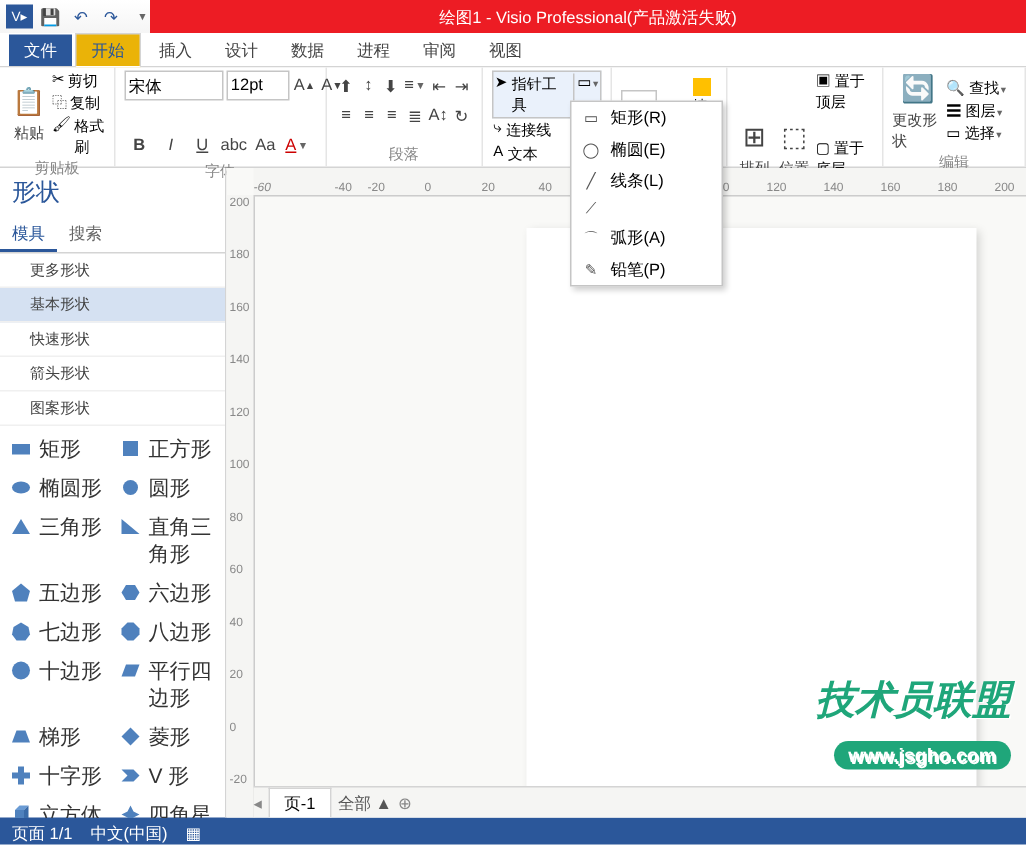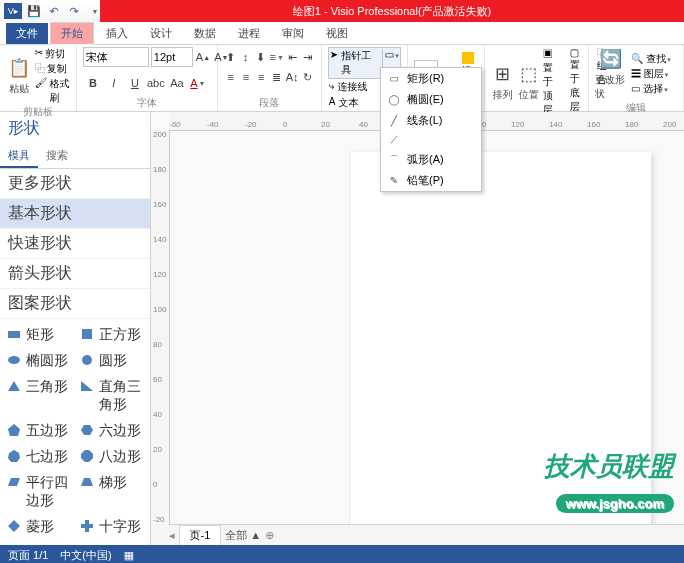--- a/index.html
+++ b/index.html
@@ -3,43 +3,43 @@
 <meta charset="utf-8">
 <style>
 html,body{margin:0;padding:0;font-family:"Microsoft YaHei","Segoe UI",sans-serif;font-size:11px;background:#fff;overflow:hidden;width:684px;height:563px}
 .titlebar{height:22px;background:linear-gradient(#fff,#f5f5f5);display:flex;align-items:center;position:relative}
 .titlebar-red{height:22px;background:#ed1c24;color:#fff;flex:1;display:flex;align-items:center;justify-content:center;font-size:11px;margin-left:100px}
 .qat{display:flex;align-items:center;gap:4px;padding-left:4px;position:absolute;left:0;top:0;height:22px}
 .qat-ico{width:16px;height:16px;display:flex;align-items:center;justify-content:center;font-size:11px;color:#2b579a}
 .ribbon-tabs{height:22px;display:flex;align-items:flex-end;border-bottom:1px solid #d4d4d4;padding-left:6px;gap:2px;font-size:11px}
 .tab{padding:3px 10px;color:#444;cursor:pointer}
 .tab.file{background:#2b579a;color:#fff}
-.tab.active{color:#2b579a;border:1px solid #d4d4d4;border-bottom:1px solid #fff;background:#fca5a5;margin-bottom:-1px}
+.tab.active{color:#2b579a;border:1px solid #d4d4d4;border-bottom:1px solid #fff;background:#eab308;margin-bottom:-1px}
 .ribbon{height:66px;background:#fff;border-bottom:1px solid #d4d4d4;display:flex;position:relative}
 .grp{border-right:1px solid #e5e5e5;padding:2px 6px 0;display:flex;flex-direction:column;justify-content:space-between;min-width:0}
 .grp-label{font-size:10px;color:#888;text-align:center;padding-bottom:1px}
 .grp-body{flex:1;display:flex;align-items:center;gap:2px}
 .bigbtn{display:flex;flex-direction:column;align-items:center;justify-content:center;width:34px;font-size:10px;color:#444;gap:2px}
 .ico{width:16px;height:16px;display:flex;align-items:center;justify-content:center;font-size:12px}
 .ico-lg{width:24px;height:24px;font-size:18px}
-.font-row{display:flex;gap:2px;align-items:flex-end;margin-bottom:6px}
+.font-row{display:flex;gap:2px;align-items:flex-end;margin-bottom:20px}
 .combo{border:1px solid #c5c5c5;height:18px;font-size:11px;padding:0 2px;background:#fff}
 .btns-row{display:flex;gap:1px}
 .rbtn{width:18px;height:18px;display:flex;align-items:center;justify-content:center;font-size:11px;color:#444;border:1px solid transparent}
 .rbtn b{font-weight:bold}
 .dd{position:absolute;top:22px;left:380px;background:#fff;border:1px solid #c5c5c5;box-shadow:2px 2px 4px rgba(0,0,0,.2);width:100px;z-index:100;font-size:11px}
 .dd-item{padding:3px 6px;display:flex;align-items:center;gap:6px;cursor:pointer}
 .dd-ico{width:14px;text-align:center;color:#555;font-size:10px}
 .workspace{display:flex;height:calc(563px - 22px - 22px - 66px - 20px);position:relative}
 .shapes-pane{width:150px;border-right:1px solid #d4d4d4;display:flex;flex-direction:column;overflow:hidden}
 .shapes-hdr{padding:6px 8px;font-size:16px;color:#2b579a}
 .shapes-tabs{display:flex;border-bottom:1px solid #d4d4d4;font-size:11px}
 .shapes-tab{padding:3px 8px;color:#666}
 .shapes-tab.active{color:#2b579a;border-bottom:2px solid #2b579a}
-.sect{padding:4px 8px;font-size:16px;color:#444;cursor:pointer;border-bottom:1px solid #f0f0f0}
+.sect{padding:4px 20px;font-size:10px;color:#444;cursor:pointer;border-bottom:1px solid #f0f0f0}
 .sect.sel{background:#d5e1f2}
 .shape-grid{flex:1;overflow-y:auto;display:grid;grid-template-columns:1fr 1fr;gap:2px 0;padding:4px 2px}
 .shape-item{display:flex;gap:4px;padding:3px 4px;font-size:14px;color:#333;cursor:pointer}
 .shape-ico{width:16px;height:16px;flex-shrink:0;display:flex;align-items:center;justify-content:center}
 .shape-ico svg{width:14px;height:14px}
 .canvas-area{flex:1;background:#f9f9f7;position:relative;overflow:hidden}
 .ruler-h{position:absolute;top:0;left:18px;right:0;height:18px;background:#f5f5f3;border-bottom:1px solid #ccc;font-size:8px;color:#888;display:flex;align-items:flex-end;overflow:hidden}
 .ruler-h span{position:absolute;bottom:1px}
 .ruler-v{position:absolute;top:18px;left:0;width:18px;bottom:0;background:#f5f5f3;border-right:1px solid #ccc;font-size:8px;color:#888}
 .ruler-v span{position:absolute;left:2px;white-space:nowrap}
@@ -192,21 +192,21 @@
   <div class="grp" style="width:100px">
     <div class="grp-body mini">
       <div class="bigbtn">
           <span class="ico ico-lg">⊞</span>
           <span>排列</span>
         </div>
       <div class="bigbtn">
           <span class="ico ico-lg">⬚</span>
           <span>位置</span>
         </div>
-      <div style="display:flex;flex-direction:row;gap:17px">
+      <div style="display:flex;flex-direction:column;gap:17px">
         <div>▣ <span>置于顶层</span></div>
         <div>▢ <span>置于底层</span></div>
         <div>⿻ <span>组合</span></div>
       </div>
     </div>
     <div class="grp-label">排列</div>
   </div>
 
   <div class="grp" style="width:90px">
     <div class="grp-body mini">
@@ -341,20 +341,28 @@
           <span class="shape-ico">
             <svg viewBox="0 0 14 14">
               <polygon points="5,1 9,1 13,5 13,9 9,13 5,13 1,9 1,5" fill="#4f81bd"></polygon>
             </svg>
           </span>
           <span>八边形</span>
         </div>
         <div class="shape-item">
           <span class="shape-ico">
             <svg viewBox="0 0 14 14">
+              <circle cx="7" cy="7" r="6" fill="#4f81bd"></circle>
+            </svg>
+          </span>
+          <span>十边形</span>
+        </div>
+        <div class="shape-item">
+          <span class="shape-ico">
+            <svg viewBox="0 0 14 14">
               <polygon points="4,3 13,3 10,11 1,11" fill="#4f81bd"></polygon>
             </svg>
           </span>
           <span>平行四边形</span>
         </div>
         <div class="shape-item">
           <span class="shape-ico">
             <svg viewBox="0 0 14 14">
               <polygon points="4,3 10,3 13,11 1,11" fill="#4f81bd"></polygon>
             </svg>
@@ -410,21 +418,21 @@
             </svg>
           </span>
           <span>五角星</span>
         </div>
       </div>
   </div>
 
   <div class="canvas-area">
     <div class="ruler-h" id="rulerh">
         <span style="left: 0px; font-style: italic;">-60</span>
-        <span style="left: 38px;">-40</span>
+        <span style="left: 54px;">-40</span>
         <span style="left: 76px;">-20</span>
         <span style="left: 114px;">0</span>
         <span style="left: 152px;">20</span>
         <span style="left: 190px;">40</span>
         <span style="left: 228px;">60</span>
         <span style="left: 266px;">80</span>
         <span style="left: 304px;">100</span>
         <span style="left: 342px;">120</span>
         <span style="left: 380px;">140</span>
         <span style="left: 418px;">160</span>

